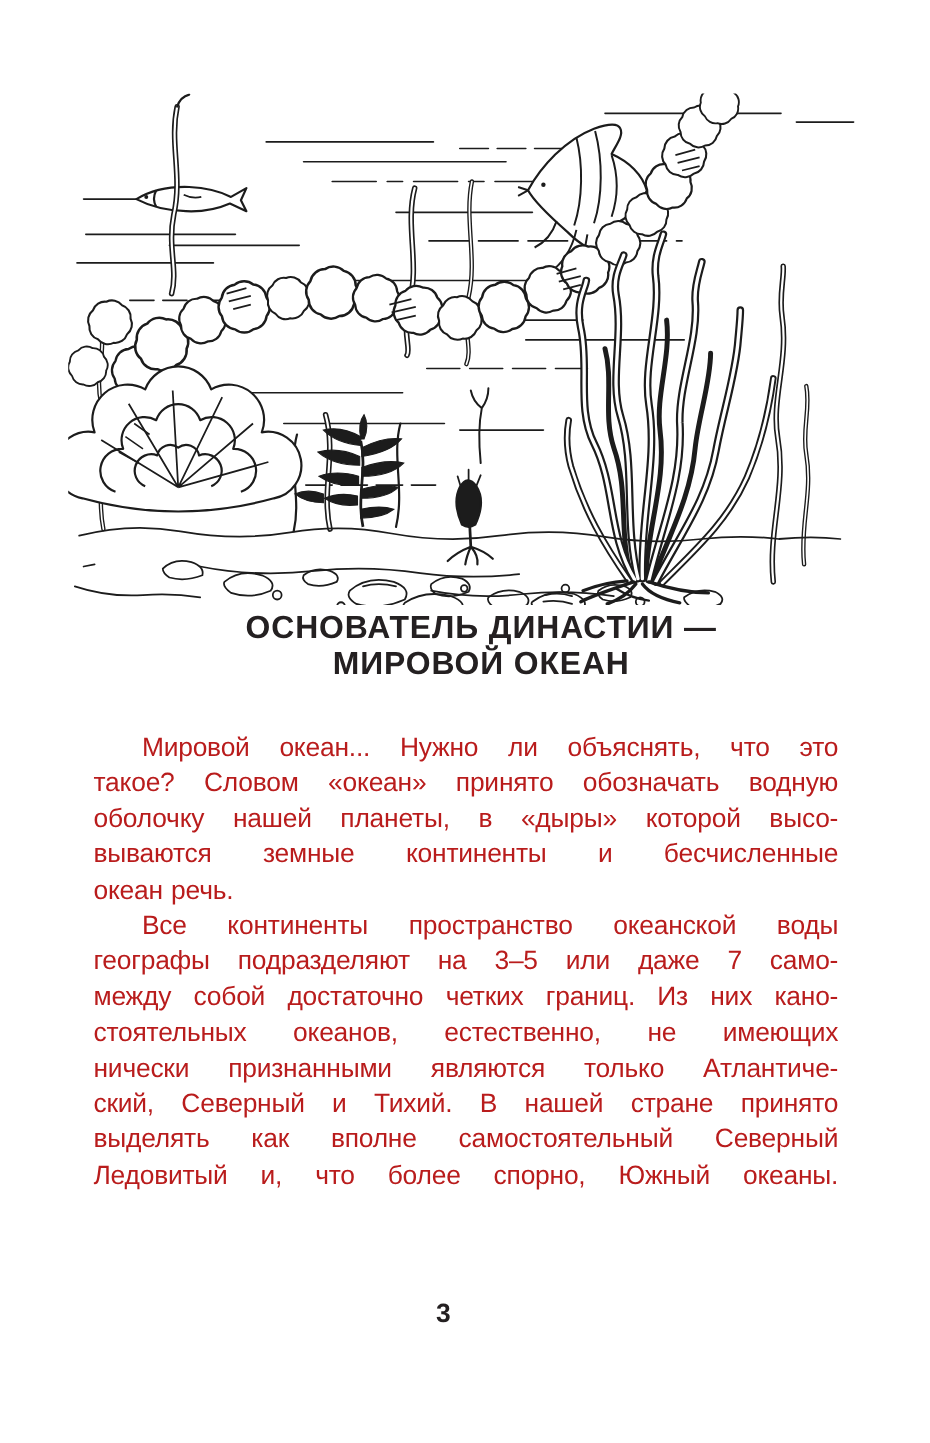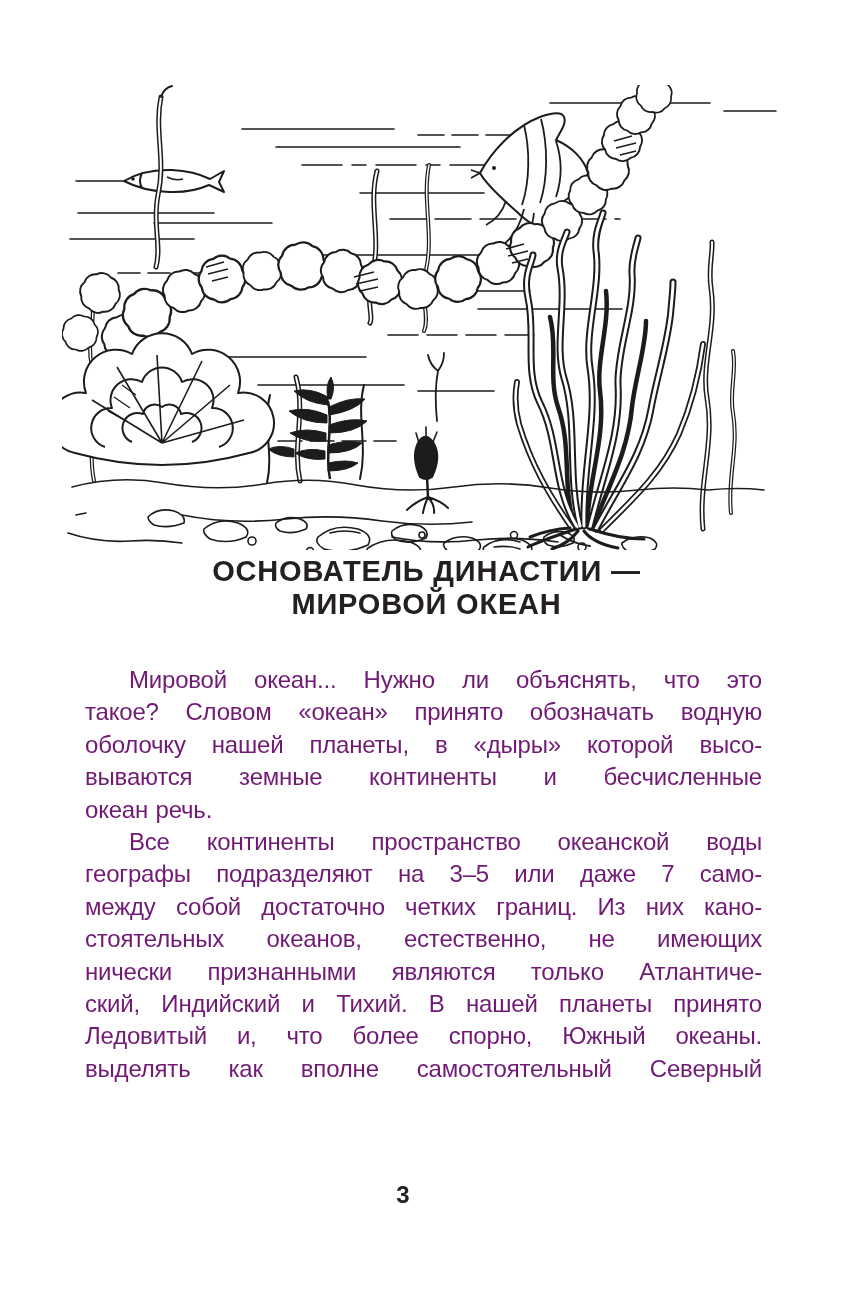--- a/index.html
+++ b/index.html
@@ -4,28 +4,28 @@
 <style>
   html,body{margin:0;padding:0;}
   body{
     width:845px;height:1312px;background:#ffffff;position:relative;
     font-family:"Liberation Sans", sans-serif;color:#1d1d1d;overflow:hidden;
   }
   .page{position:absolute;inset:0;background:#ffffff;}
   .illustration{position:absolute;left:62px;top:85px;width:722px;height:465px;margin:0;}
   .illustration svg{width:100%;height:100%;display:block;}
   .heading{
-    position:absolute;left:88px;top:555px;width:677px;margin:0;
+    position:absolute;left:99px;top:555px;width:677px;margin:0;
     text-align:center;font-weight:700;font-size:29px;line-height:33px;
     letter-spacing:0.8px;color:#242021;
   }
   .heading .hline{display:block;}
   .bodytext{
     position:absolute;left:85px;top:664px;width:677px;
-    font-size:24px;line-height:32.4px;letter-spacing:-0.2px;word-spacing:1px;color:#701a75;
+    font-size:24px;line-height:32.4px;letter-spacing:-0.2px;word-spacing:1px;color:#b91c1c;
   }
   .ln{height:32.4px;overflow:hidden;text-align:justify;text-align-last:justify;}
   .ln.end{text-align-last:left;}
   .ln.ind{text-indent:44px;}
   .folio{
     position:absolute;left:85px;top:1181px;width:636px;text-align:center;
     font-size:24px;font-weight:700;color:#242021;
   }
 </style>
 </head>
@@ -238,20 +238,20 @@
     <div class="ln ind">Мировой океан... Нужно ли объяснять, что это</div>
     <div class="ln">такое? Словом «океан» принято обозначать водную</div>
     <div class="ln">оболочку нашей планеты, в «дыры» которой высо-</div>
     <div class="ln">вываются земные континенты и бесчисленные</div>
     <div class="ln end">океан речь.</div>
     <div class="ln ind">Все континенты пространство океанской воды</div>
     <div class="ln">географы подразделяют на 3–5 или даже 7 само-</div>
     <div class="ln">между собой достаточно четких границ. Из них кано-</div>
     <div class="ln">стоятельных океанов, естественно, не имеющих</div>
     <div class="ln">нически признанными являются только Атлантиче-</div>
-    <div class="ln">ский, Индийский и Тихий. В нашей планеты принято</div>
+    <div class="ln">ский, Северный и Тихий. В нашей стране принято</div>
+    <div class="ln">выделять как вполне самостоятельный Северный</div>
     <div class="ln">Ледовитый и, что более спорно, Южный океаны.</div>
-    <div class="ln">выделять как вполне самостоятельный Северный</div>
   </div>
 
   <div class="folio">3</div>
 
 </div>
 
 </body></html>

